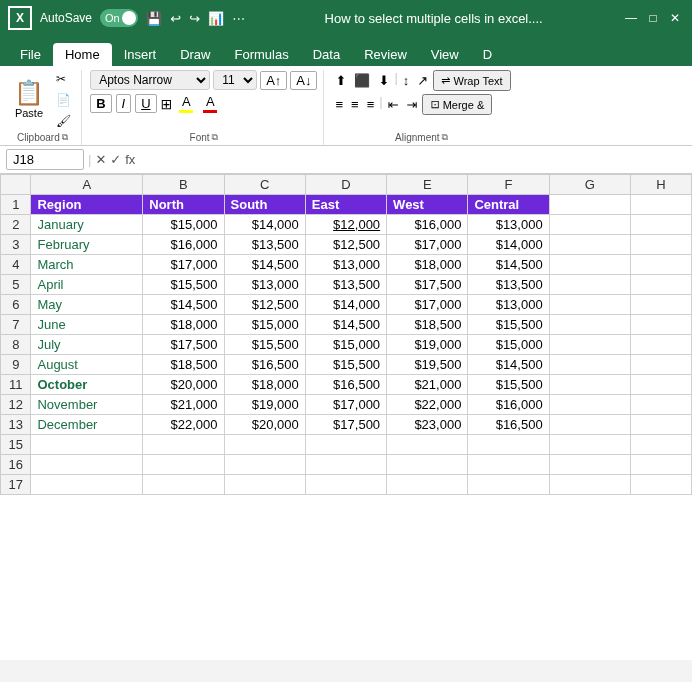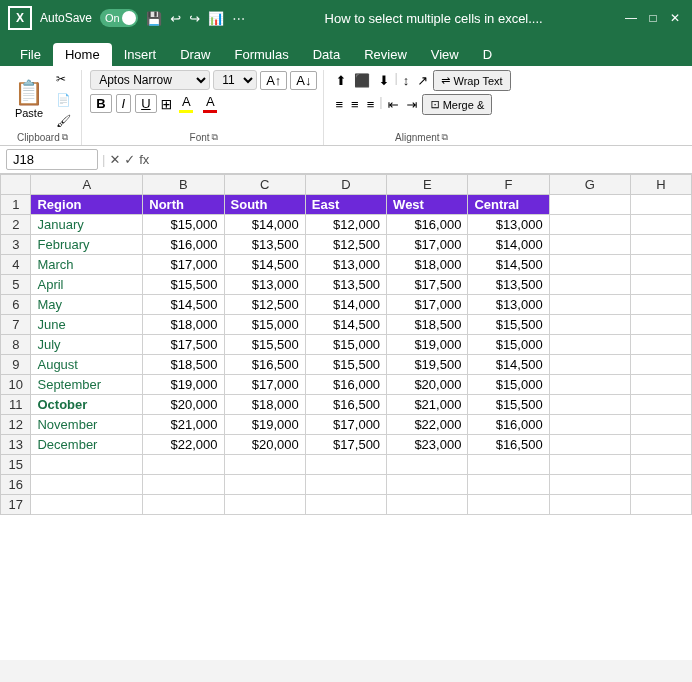--- a/index.html
+++ b/index.html
@@ -129,21 +129,21 @@
       background: white;
       border-bottom: 1px solid #ccc;
       display: flex;
       align-items: center;
       height: 28px;
       padding: 0 6px;
       gap: 4px;
     }
     .name-box {
       border: 1px solid #bbb;
-      width: 92px;
+      width: 78px;
       padding: 2px 6px;
       font-size: 13px;
       border-radius: 2px;
     }
     .formula-icons { display: flex; gap: 4px; color: #555; font-size: 13px; }
     .formula-input { flex: 1; border: none; outline: none; font-size: 13px; padding: 2px 4px; }
 
     
     .spreadsheet-container {
       overflow: auto;
@@ -385,21 +385,21 @@
           <td class="data-header" style="text-align: left;">West</td>
           <td class="data-header" style="text-align: left;">Central</td>
           <td class="data-cell"></td>
           <td class="data-cell"></td>
         </tr>
         <tr>
           <td class="row-header">2</td>
           <td class="region-col" style="text-align: left;">January</td>
           <td class="data-cell" style="text-align: right;">$15,000</td>
           <td class="data-cell" style="text-align: right;">$14,000</td>
-          <td class="data-cell" style="text-align: right;">$12,000</td>
+          <td class="data-cell" style="text-align: right; text-decoration: underline;">$12,000</td>
           <td class="data-cell" style="text-align: right;">$16,000</td>
           <td class="data-cell" style="text-align: right;">$13,000</td>
           <td class="data-cell"></td>
           <td class="data-cell"></td>
         </tr>
         <tr>
           <td class="row-header">3</td>
           <td class="region-col" style="text-align: left;">February</td>
           <td class="data-cell" style="text-align: right;">$16,000</td>
           <td class="data-cell" style="text-align: right;">$13,500</td>
@@ -469,31 +469,20 @@
           <td class="region-col" style="text-align: left;">August</td>
           <td class="data-cell" style="text-align: right;">$18,500</td>
           <td class="data-cell" style="text-align: right;">$16,500</td>
           <td class="data-cell" style="text-align: right;">$15,500</td>
           <td class="data-cell" style="text-align: right;">$19,500</td>
           <td class="data-cell" style="text-align: right;">$14,500</td>
           <td class="data-cell"></td>
           <td class="data-cell"></td>
         </tr>
         <tr>
-          <td class="row-header">10</td>
-          <td class="region-col" style="text-align: left;">September</td>
-          <td class="data-cell" style="text-align: right;">$19,000</td>
-          <td class="data-cell" style="text-align: right;">$17,000</td>
-          <td class="data-cell" style="text-align: right;">$16,000</td>
-          <td class="data-cell" style="text-align: right;">$20,000</td>
-          <td class="data-cell" style="text-align: right;">$15,000</td>
-          <td class="data-cell"></td>
-          <td class="data-cell"></td>
-        </tr>
-        <tr>
           <td class="row-header">11</td>
           <td class="region-col" style="text-align: left; font-weight: bold;">October</td>
           <td class="data-cell" style="text-align: right;">$20,000</td>
           <td class="data-cell" style="text-align: right;">$18,000</td>
           <td class="data-cell" style="text-align: right;">$16,500</td>
           <td class="data-cell" style="text-align: right;">$21,000</td>
           <td class="data-cell" style="text-align: right;">$15,500</td>
           <td class="data-cell"></td>
           <td class="data-cell"></td>
         </tr>

